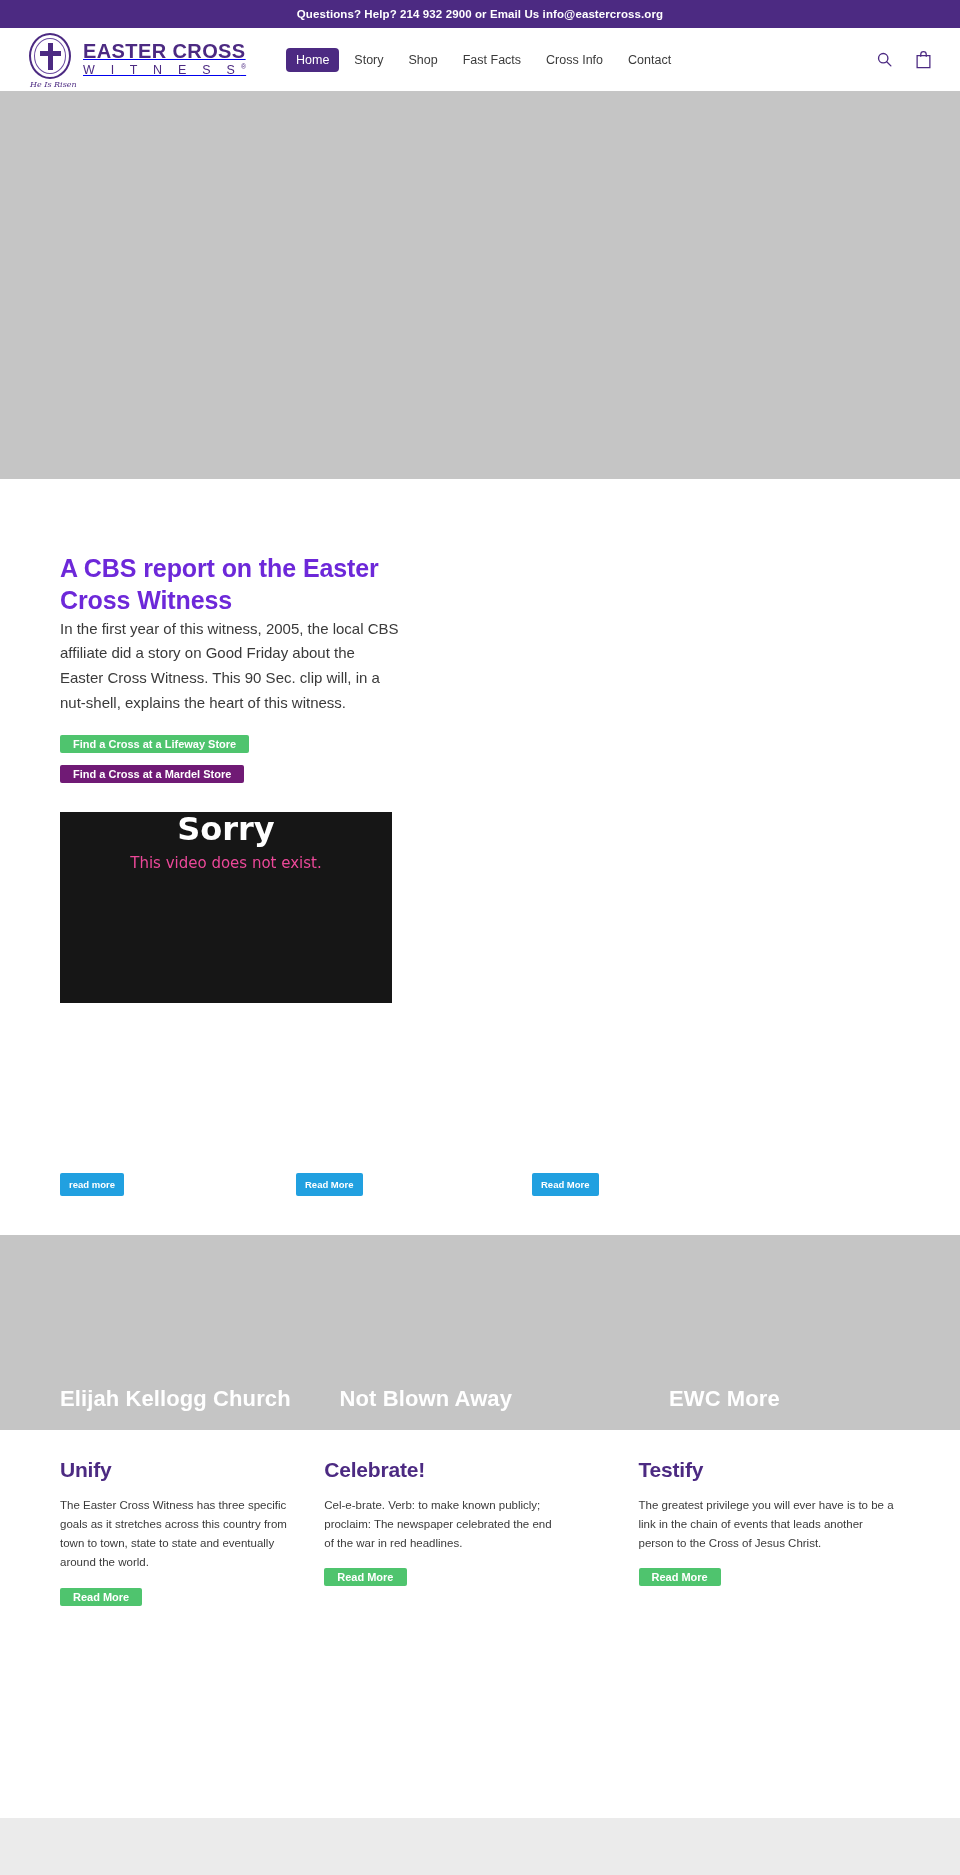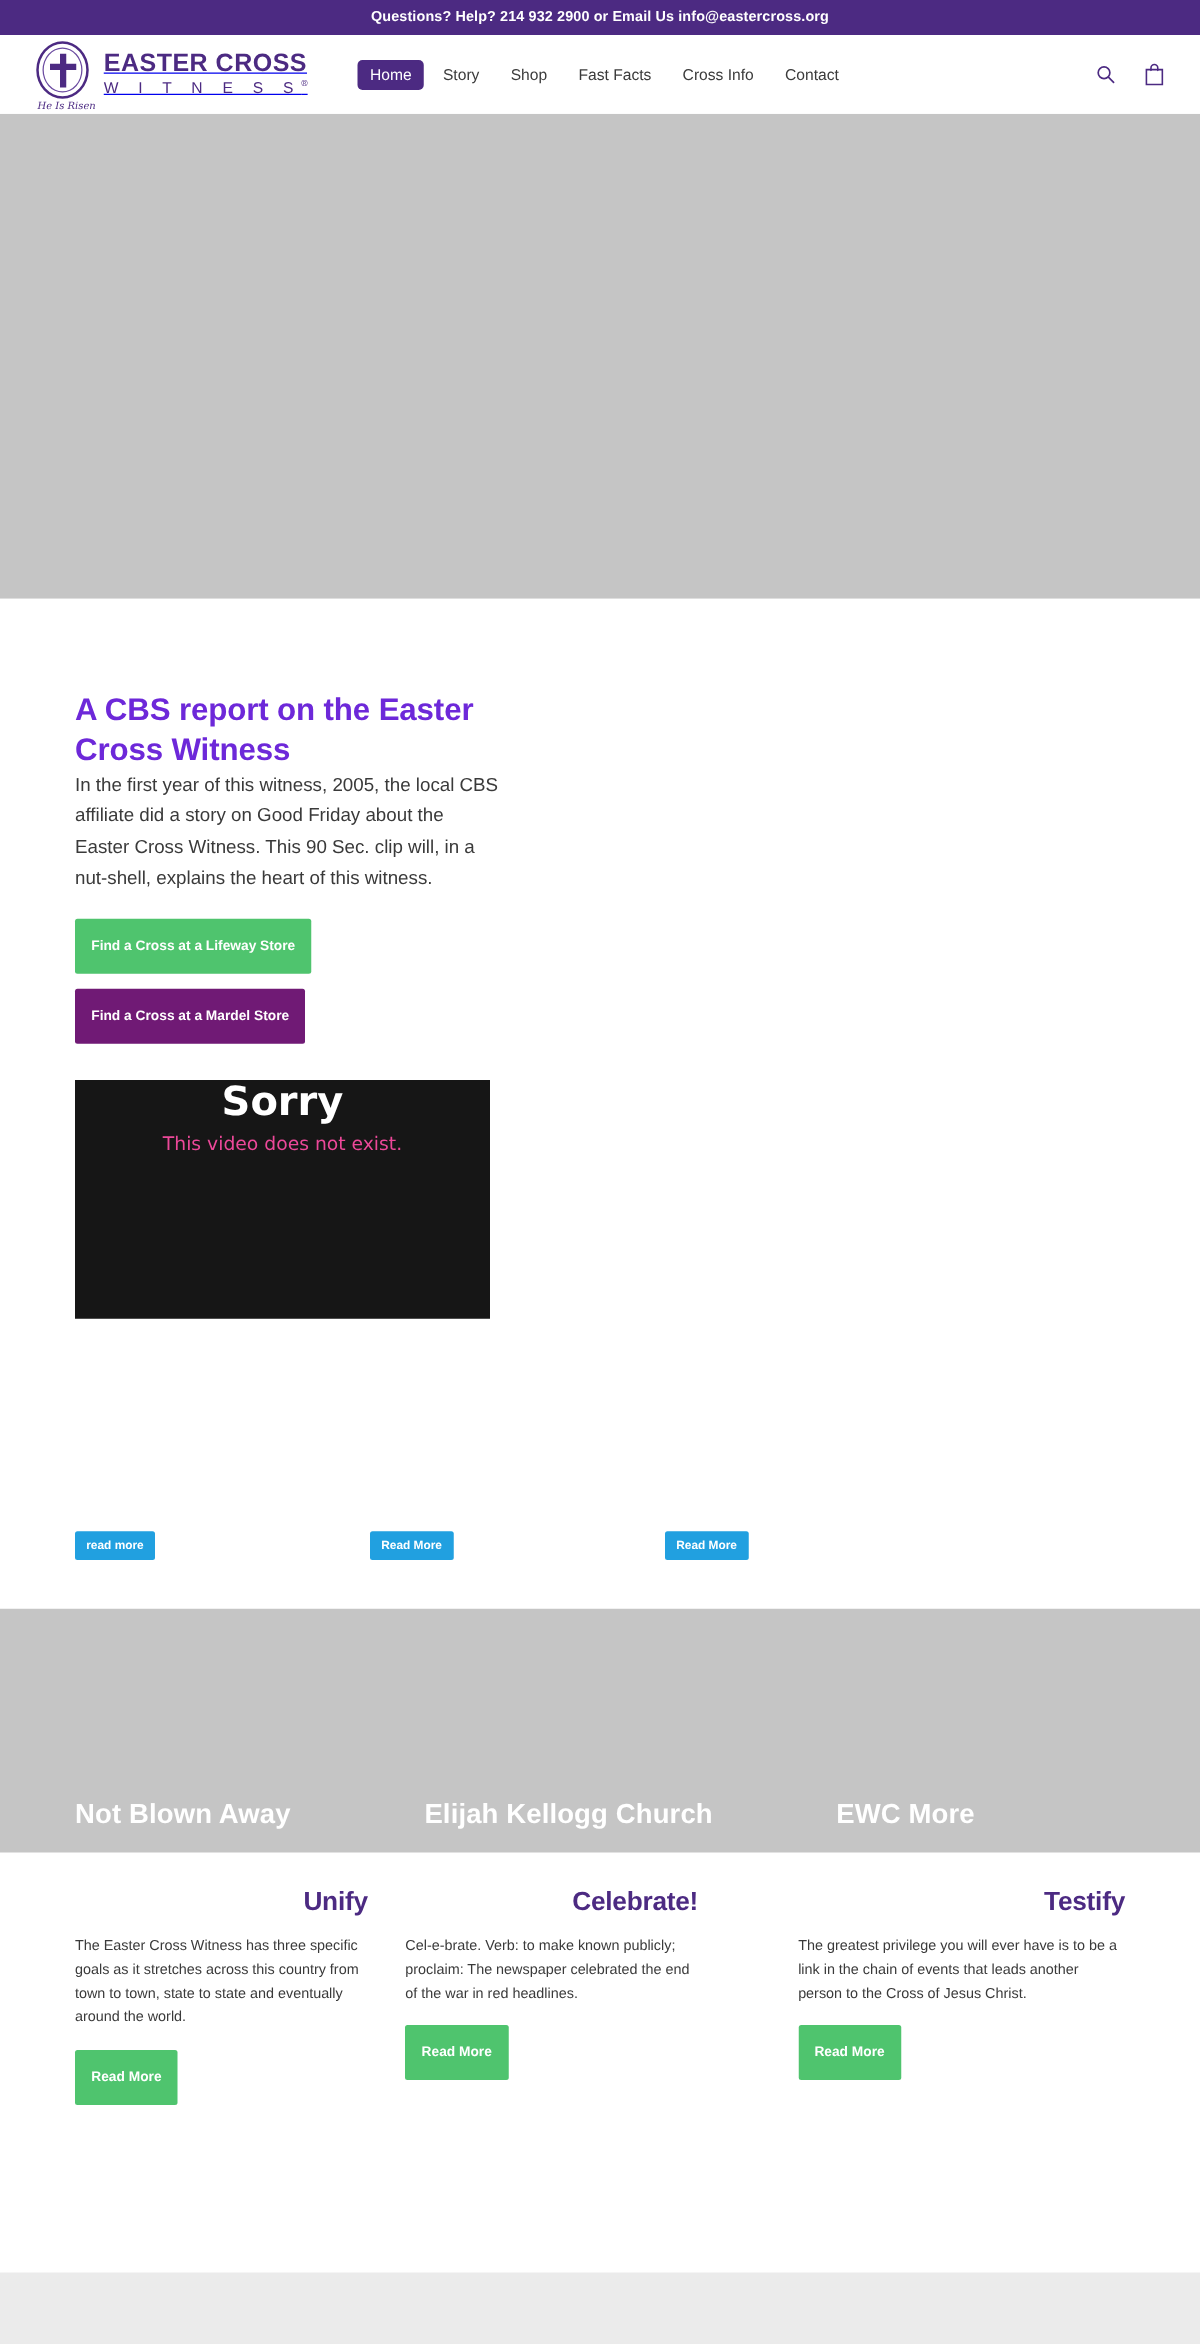--- a/index.html
+++ b/index.html
@@ -153,21 +153,21 @@
     font-size: 15px;
     line-height: 1.65;
     color: #3a3a3a;
     max-width: 340px;
   }
   .btn {
     display: inline-block;
     color: #ffffff;
     font-size: 11px;
     font-weight: bold;
-    padding: 16px 13px;
+    padding: 3px 13px;
     border: none;
     border-radius: 2px;
     cursor: pointer;
     text-decoration: none;
     font-family: "Liberation Sans", sans-serif;
   }
   .btn-green { background: #4fc46e; }
   .btn-blue  { background: #701a75; }
   .btn-lifeway { margin-top: 19px; }
   .btn-mardel  { margin-top: 12px; }
@@ -247,21 +247,20 @@
     padding: 0 60px;
     margin-top: 28px;
   }
   .feature-col { width: 288px; padding-right: 30px; }
   .feature-col:nth-child(3) { padding-left: 50px; padding-right: 0; width: 338px; }
   .feature-title {
     font-size: 21px;
     font-weight: bold;
     color: #4c2a82;
     letter-spacing: -.2px;
-    text-align: right;
   }
   .feature-para {
     margin-top: 14px;
     font-size: 11.5px;
     line-height: 1.68;
     color: #3a3a3a;
   }
   .btn-feature { margin-top: 15px; }
 
   
@@ -353,24 +352,24 @@
       <a href="#" class="btn-sm">Read More</a>
     </div>
     <div class="readmore-col">
       <a href="#" class="btn-sm">Read More</a>
     </div>
   </div>
 
   <div class="gray-section">
     <div class="gray-titles">
       <div class="gray-col">
-        <div class="gray-title">Not Blown Away</div>
+        <div class="gray-title">Elijah Kellogg Church</div>
       </div>
       <div class="gray-col">
-        <div class="gray-title">Elijah Kellogg Church</div>
+        <div class="gray-title">Not Blown Away</div>
       </div>
       <div class="gray-col">
         <div class="gray-title">EWC More</div>
       </div>
     </div>
   </div>
 
   <div class="features">
     <div class="feature-col">
       <h2 class="feature-title">Unify</h2>

